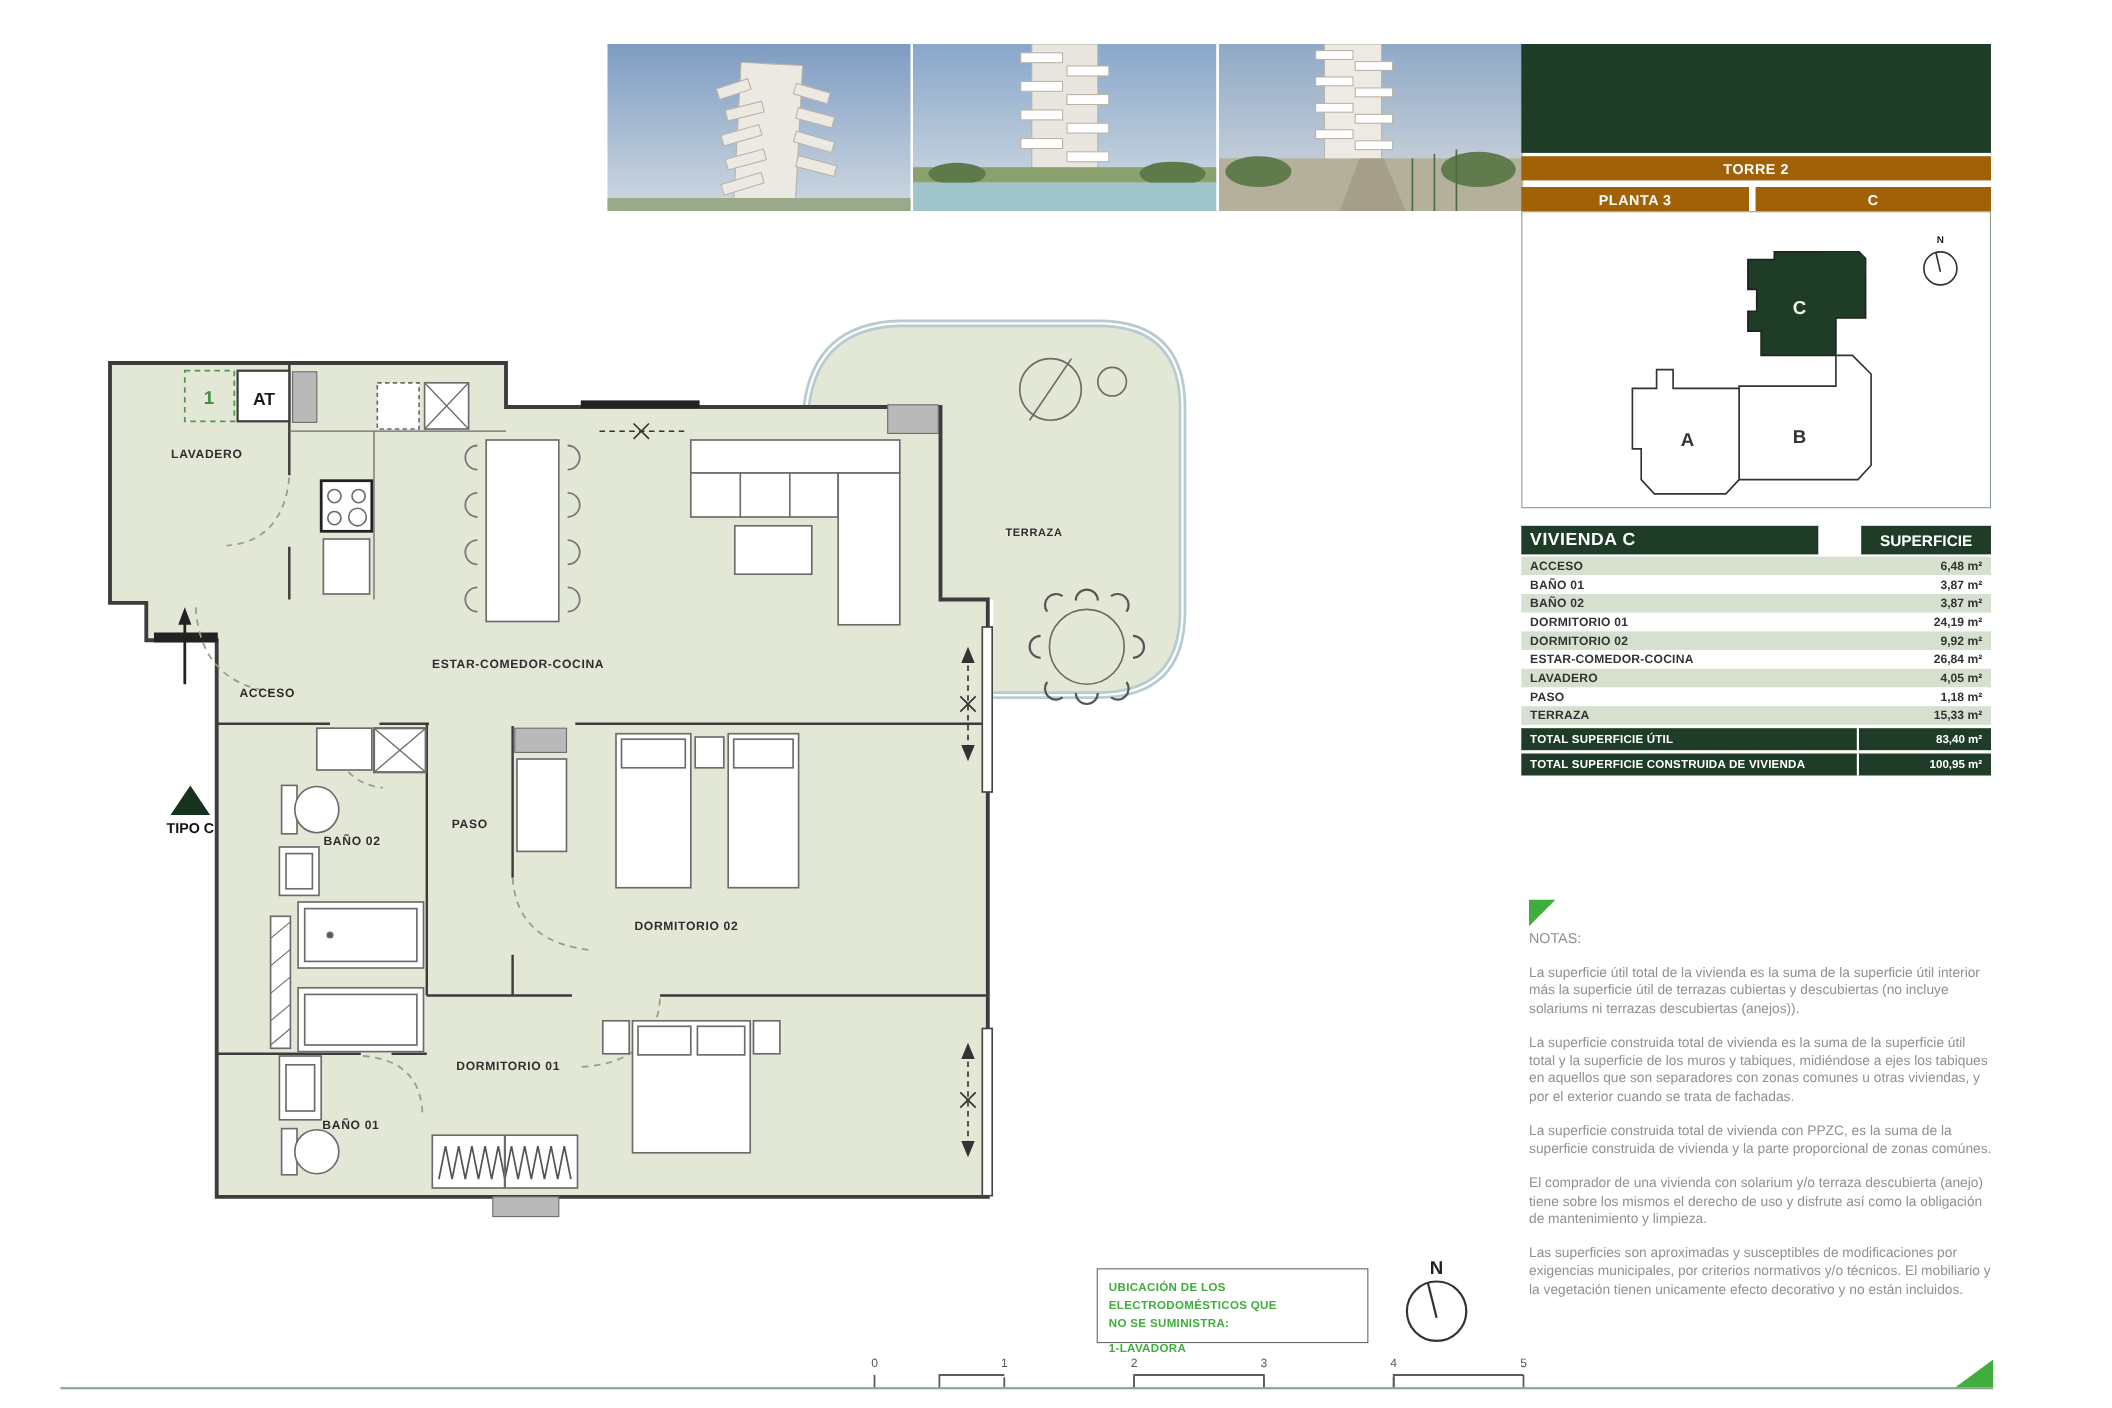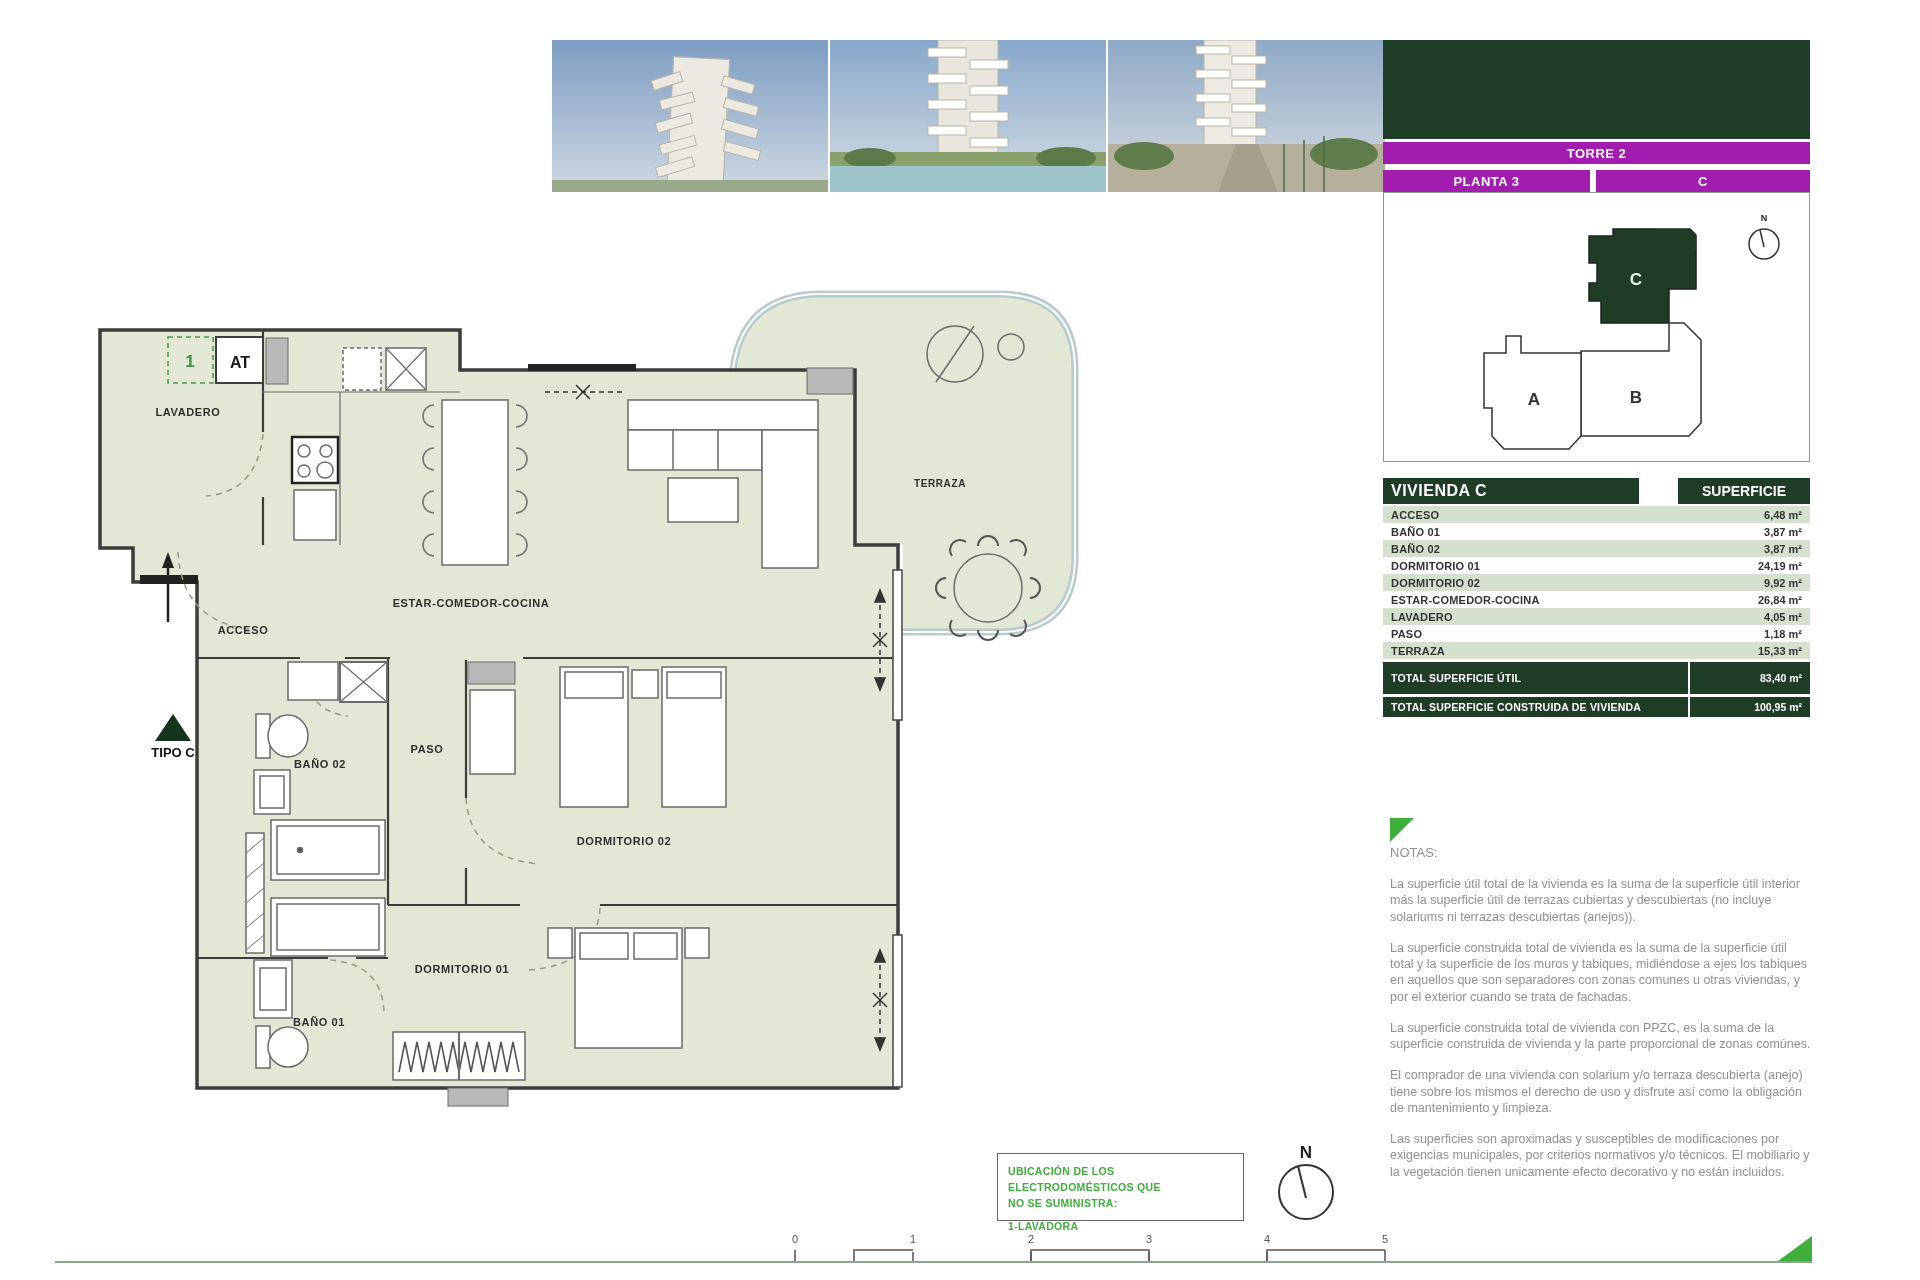--- a/index.html
+++ b/index.html
@@ -3,21 +3,21 @@
 <meta charset="utf-8">
 <style>
   html,body{margin:0;padding:0;background:#e9e9e9;}
   #page{position:relative;width:1920px;height:1280px;background:#ffffff;overflow:hidden;
         font-family:"Liberation Sans", sans-serif;}
   .abs{position:absolute;}
   
   .photo{position:absolute;top:40px;height:152px;width:276px;overflow:hidden;}
   
   .greenblock{background:#1e3c26;}
-  .bar{background:#a21caf;color:#fff;font-weight:bold;display:flex;align-items:center;justify-content:center;
+  .bar{background:#a16207;color:#fff;font-weight:bold;display:flex;align-items:center;justify-content:center;
        font-size:13px;letter-spacing:.5px;}
   .diagram-panel{background:#fff;border:1px solid #88a089;}
   
   .tbl-head{background:#1e3c26;color:#fff;font-weight:bold;display:flex;align-items:center;}
   .tbl-row{display:flex;align-items:center;font-size:11px;font-weight:bold;color:#333;height:17px;}
   .tbl-row .lab{flex:1;padding-left:8px;letter-spacing:.2px;}
   .tbl-row .val{width:112px;text-align:right;padding-right:8px;}
   .rows .tbl-row:nth-child(odd){background:#d5e0cf;}
   .rows .tbl-row:nth-child(even){background:#ffffff;}
   .tot-row{display:flex;background:#1e3c26;color:#fff;font-weight:bold;font-size:10.5px;margin-top:3px;}
@@ -344,21 +344,21 @@
         <text x="380" y="28" text-anchor="middle" style="font:bold 9px 'Liberation Sans',sans-serif;fill:#222">N</text>
       </g>
     </svg>
   </div>
 
   <div class="abs" style="left:1383px;top:478px;width:427px;">
     <div style="display:flex;height:26px;gap:36px;">
       <div class="tbl-head" style="flex:1;font-size:16px;padding-left:8px;margin-right:3px;letter-spacing:.5px;">
         <span>VIVIENDA C</span>
       </div>
-      <div class="tbl-head" style="width:132px;font-size:14px;justify-content:center;">
+      <div class="tbl-head" style="width:118px;font-size:14px;justify-content:center;">
         <span>SUPERFICIE</span>
       </div>
     </div>
     <div class="rows" style="margin-top:2px;">
       <div class="tbl-row">
         <span class="lab">ACCESO</span>
         <span class="val">6,48 m²</span>
         </div>
       <div class="tbl-row">
         <span class="lab">BAÑO 01</span>
@@ -386,21 +386,21 @@
         </div>
       <div class="tbl-row">
         <span class="lab">PASO</span>
         <span class="val">1,18 m²</span>
         </div>
       <div class="tbl-row">
         <span class="lab">TERRAZA</span>
         <span class="val">15,33 m²</span>
         </div>
     </div>
-    <div class="tot-row" style="height:32px;">
+    <div class="tot-row" style="height:20px;">
       <span class="lab">TOTAL SUPERFICIE ÚTIL</span>
       <span class="val">83,40 m²</span>
     </div>
     <div class="tot-row" style="height:20px;">
       <span class="lab">TOTAL SUPERFICIE CONSTRUIDA DE VIVIENDA</span>
       <span class="val">100,95 m²</span>
     </div>
   </div>
 
   <div class="abs tri" style="left:1390px;top:818px;border-left:24px solid #3fae3c;border-bottom:24px solid transparent;"></div>

